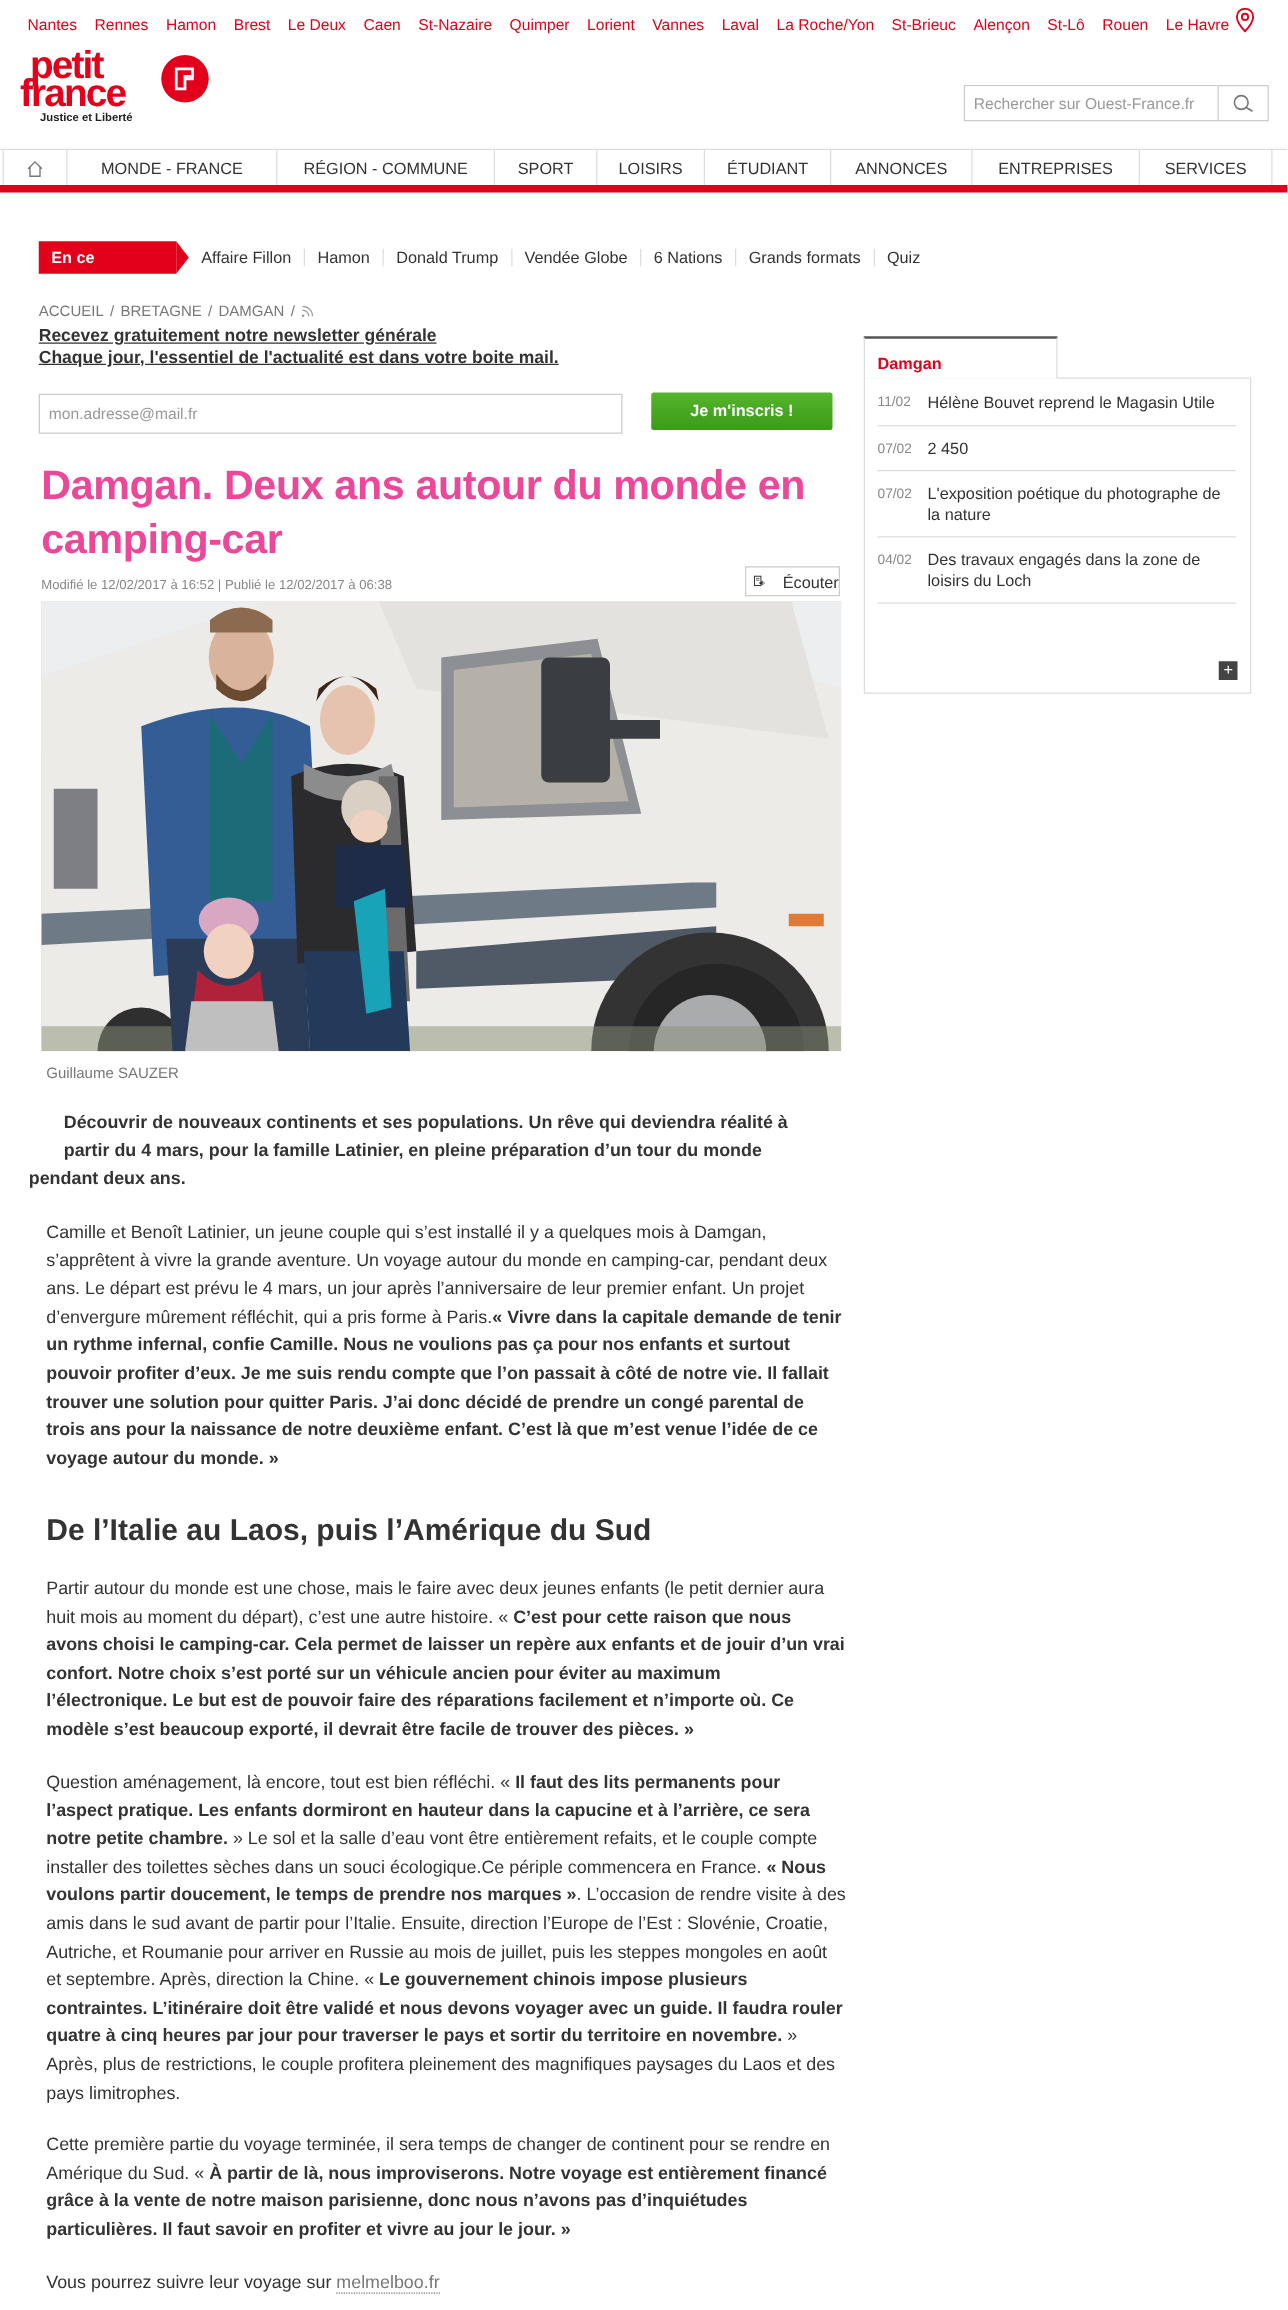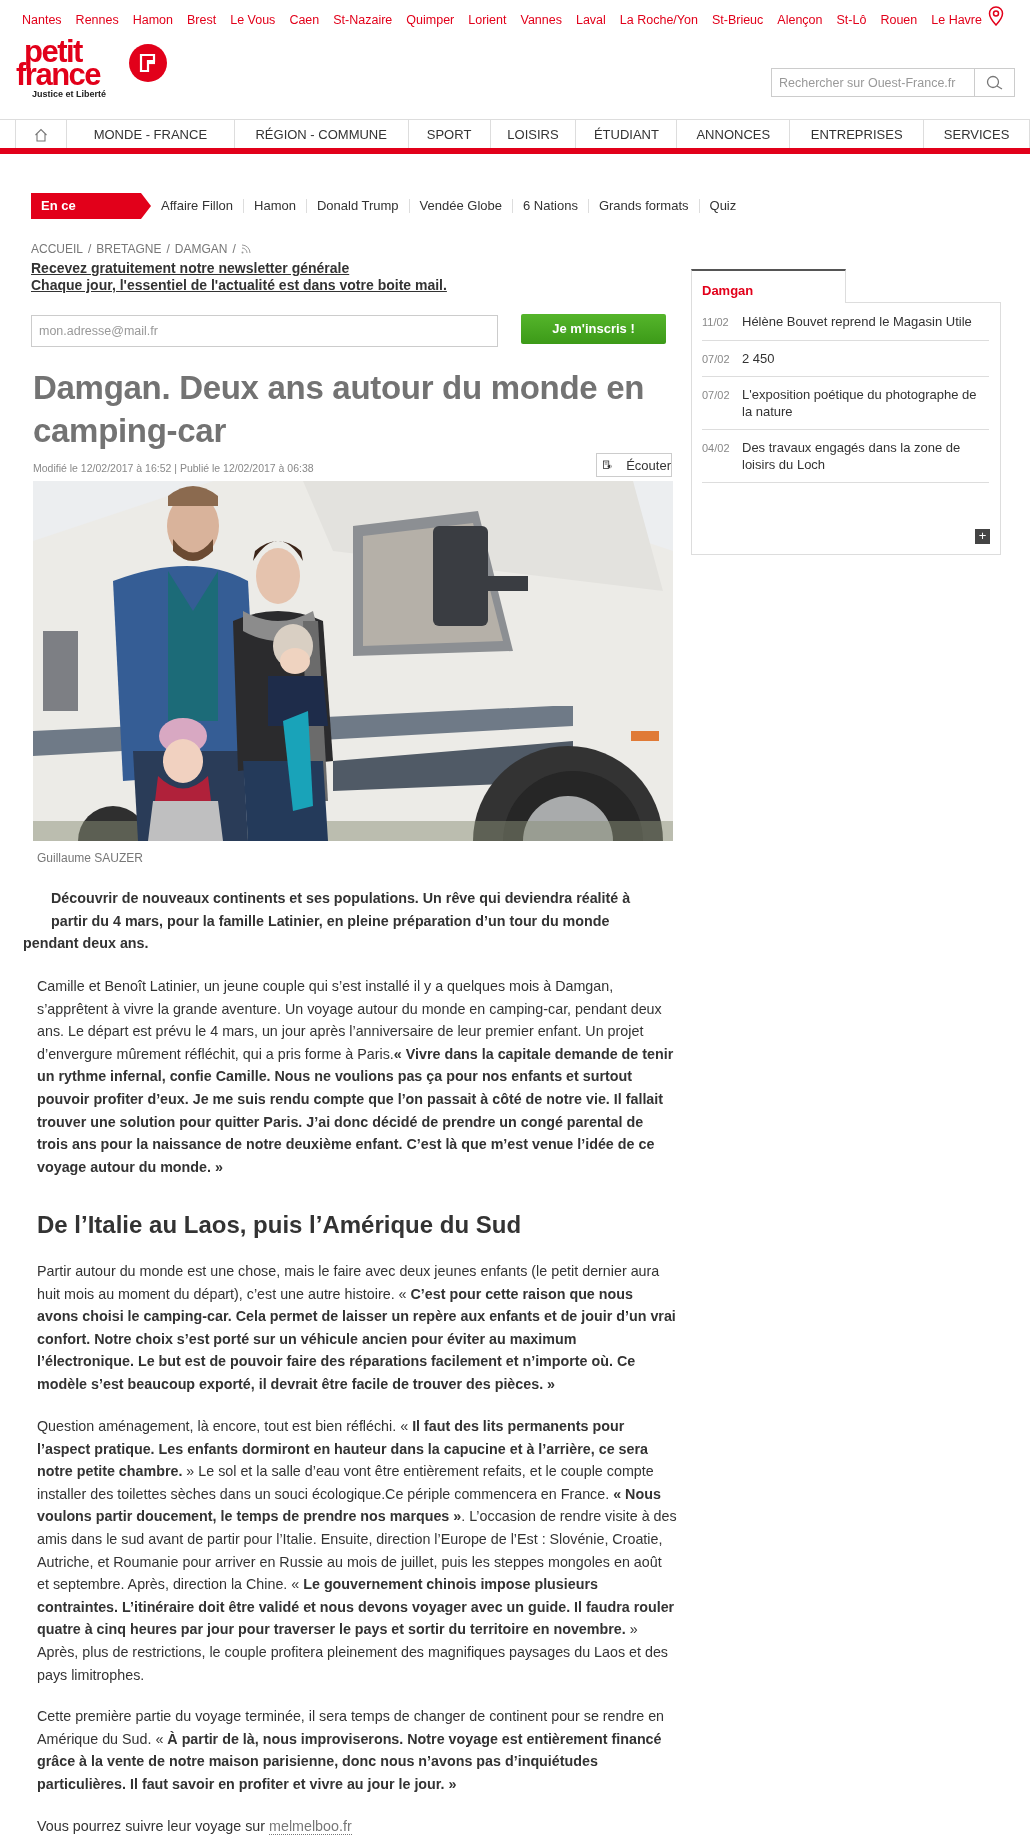--- a/index.html
+++ b/index.html
@@ -20,21 +20,21 @@
   .logo .circle { position: absolute; left: 113px; top: 4px; width: 38px; height: 38px; border-radius: 50%; background: #e2001a; }
 
   
   .search { position: absolute; left: 771px; top: 68px; width: 244px; height: 29px; border: 1px solid #ccc; display: flex; }
   .search input { flex: 1; border: none; outline: none; font-family: "Liberation Sans", sans-serif; font-size: 12.5px; padding-left: 7px; color: #333; background: #fff; }
   .search input::placeholder { color: #999; }
   .search .btn { width: 40px; border-left: 1px solid #ccc; display: flex; align-items: center; justify-content: center; cursor: pointer; }
 
   
   .nav { position: absolute; top: 119px; left: 0; width: 1030px; height: 30px; border-top: 1px solid #ddd; }
-  .nav ul { list-style: none; display: flex; height: 29px; margin-left: 15px; border-left: 1px solid #ddd; }
+  .nav ul { list-style: none; display: flex; height: 29px; margin-left: 2px; border-left: 1px solid #ddd; }
   .nav li { border-right: 1px solid #ddd; display: flex; align-items: center; justify-content: center; font-size: 13px; color: #333; white-space: nowrap; cursor: pointer; }
   .nav-red { position: absolute; top: 148px; left: 0; width: 1030px; height: 6px; background: #e2001a; }
 
   
   .trend { position: absolute; top: 193px; left: 31px; height: 26px; display: flex; align-items: center; }
   .trend .badge { position: relative; background: #e2001a; color: #fff; font-weight: bold; font-size: 13px; height: 26px; line-height: 26px; padding: 0 12px 0 10px; width: 110px; }
   .trend .badge::after { content: ""; position: absolute; right: -10px; top: 0; border-top: 13px solid transparent; border-bottom: 13px solid transparent; border-left: 10px solid #e2001a; }
   .trend .items { display: flex; margin-left: 20px; }
   .trend .items span { font-size: 13px; color: #333; padding: 0 10px; border-right: 1px solid #ddd; line-height: 14px; cursor: pointer; }
   .trend .items span:first-child { padding-left: 0; }
@@ -44,21 +44,21 @@
   .crumb { position: absolute; top: 242px; left: 31px; font-size: 12px; color: #777; display: flex; gap: 5px; align-items: center; }
   .crumb a { color: #777; text-decoration: none; }
 
   
   .news-title { position: absolute; top: 260px; left: 31px; font-size: 14px; font-weight: bold; color: #333; line-height: 17px; text-decoration: underline; }
   .news-input { position: absolute; top: 315px; left: 31px; width: 467px; height: 32px; border: 1px solid #ccc; font-family: "Liberation Sans", sans-serif; font-size: 12.5px; padding-left: 7px; color: #333; }
   .news-input::placeholder { color: #999; }
   .news-btn { position: absolute; top: 314px; left: 521px; width: 145px; height: 30px; background: linear-gradient(#55b52b, #3c9a18); border-radius: 2px; color: #fff; font-weight: bold; font-size: 13px; text-align: center; line-height: 30px; cursor: pointer; }
 
   
-  .title { position: absolute; top: 366px; left: 33px; width: 640px; font-size: 33px; font-weight: bold; color: #737373; line-height: 43px; letter-spacing: -0.3px; }
+  .title { position: absolute; top: 366px; left: 33px; width: 640px; font-size: 33px; font-weight: bold; color: #ec4899; line-height: 43px; letter-spacing: -0.3px; }
   .meta { position: absolute; top: 462px; left: 33px; font-size: 10.5px; color: #888; }
   .listen { position: absolute; top: 453px; left: 596px; width: 76px; height: 24px; border: 1px solid #ccc; font-size: 13px; color: #333; display: flex; align-items: center; gap: 14px; padding-left: 6px; cursor: pointer; }
 
   .photo { position: absolute; top: 481px; left: 33px; width: 640px; height: 360px; overflow: hidden; background: #e9e7e2; }
   .credit { position: absolute; top: 851px; left: 37px; font-size: 12px; color: #777; }
 
   .body { position: absolute; left: 37px; width: 640px; font-size: 14.3px; line-height: 22.6px; color: #333; }
   .body b { font-weight: bold; }
   .chapo { top: 887px; font-weight: bold; text-indent: 14px; }
   .chapo .l1 { padding-left: 14px; text-indent: 0; }
@@ -81,21 +81,21 @@
   .more { position: absolute; top: 529px; left: 975px; width: 15px; height: 15px; background: #444; color: #fff; font-size: 13px; line-height: 14px; text-align: center; cursor: pointer; }
 </style>
 </head>
 <body>
 
 <div class="city-bar">
   <a>Nantes</a>
   <a>Rennes</a>
   <a>Hamon</a>
   <a>Brest</a>
-  <a>Le Vous</a>
+  <a>Le Deux</a>
   <a>Caen</a>
   <a>St-Nazaire</a>
   <a>Quimper</a>
   <a>Lorient</a>
   <a>Vannes</a>
   <a>Laval</a>
   <a>La Roche/Yon</a>
   <a>St-Brieuc</a>
   <a>Alençon</a>
   <a>St-Lô</a>

